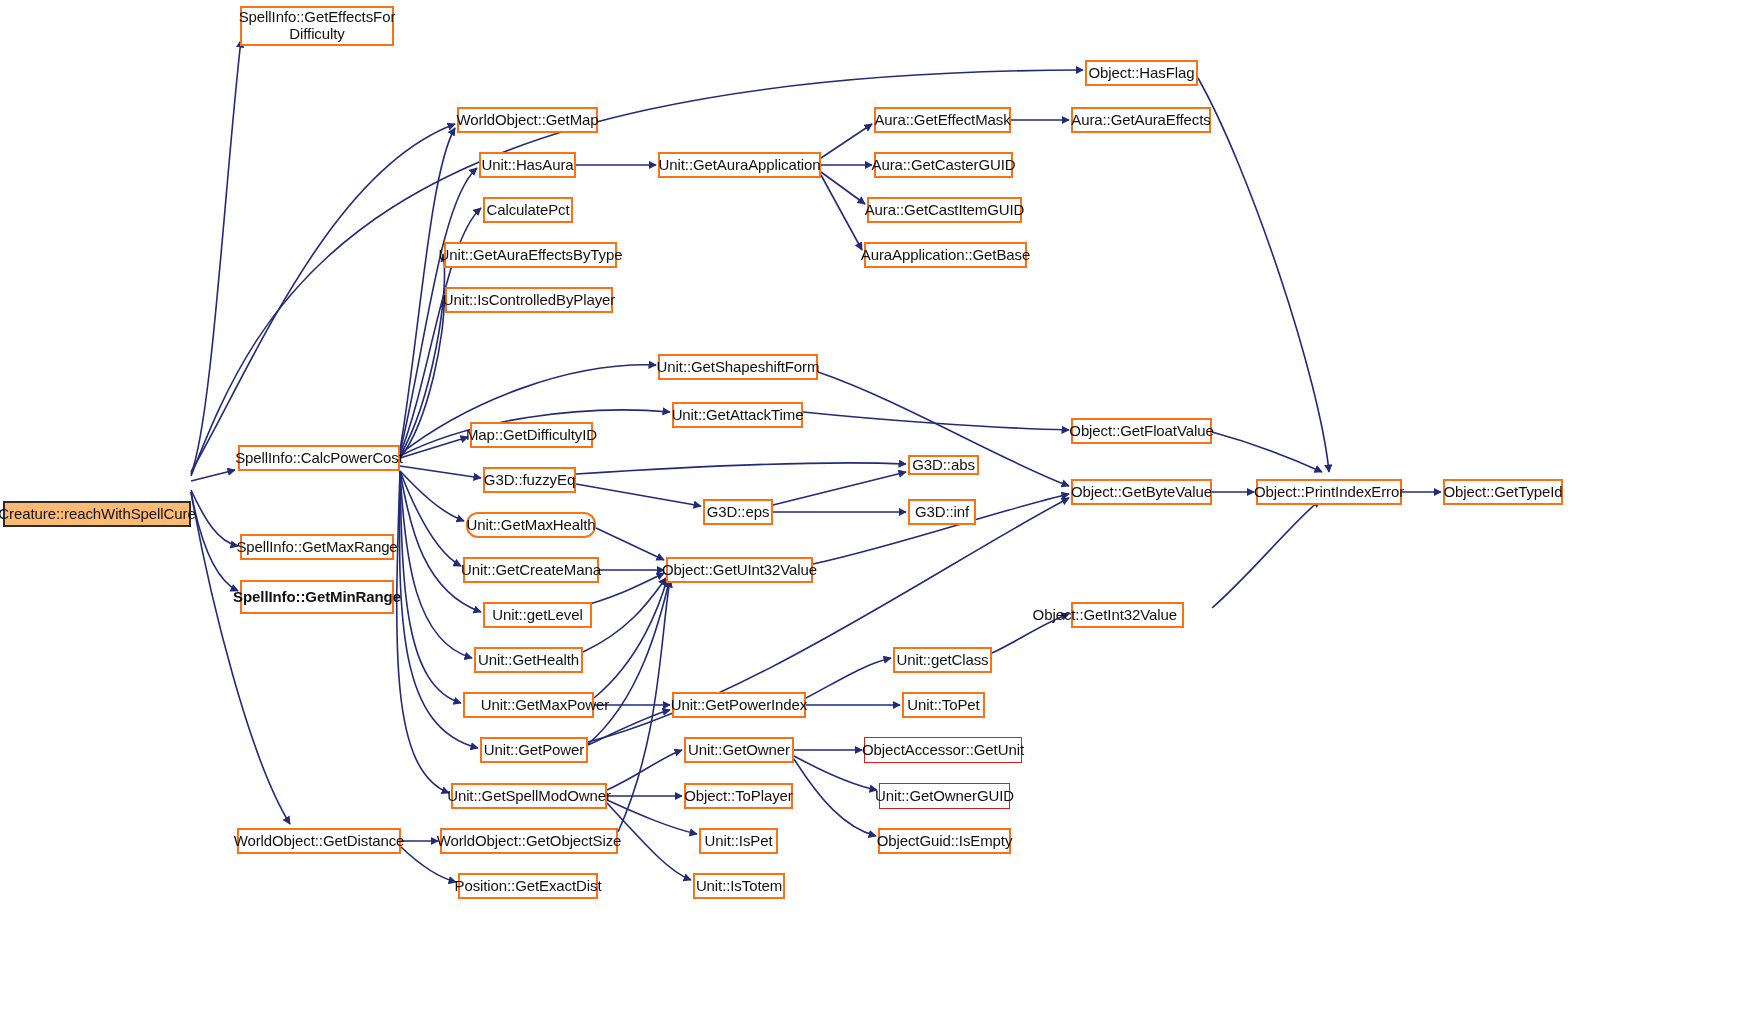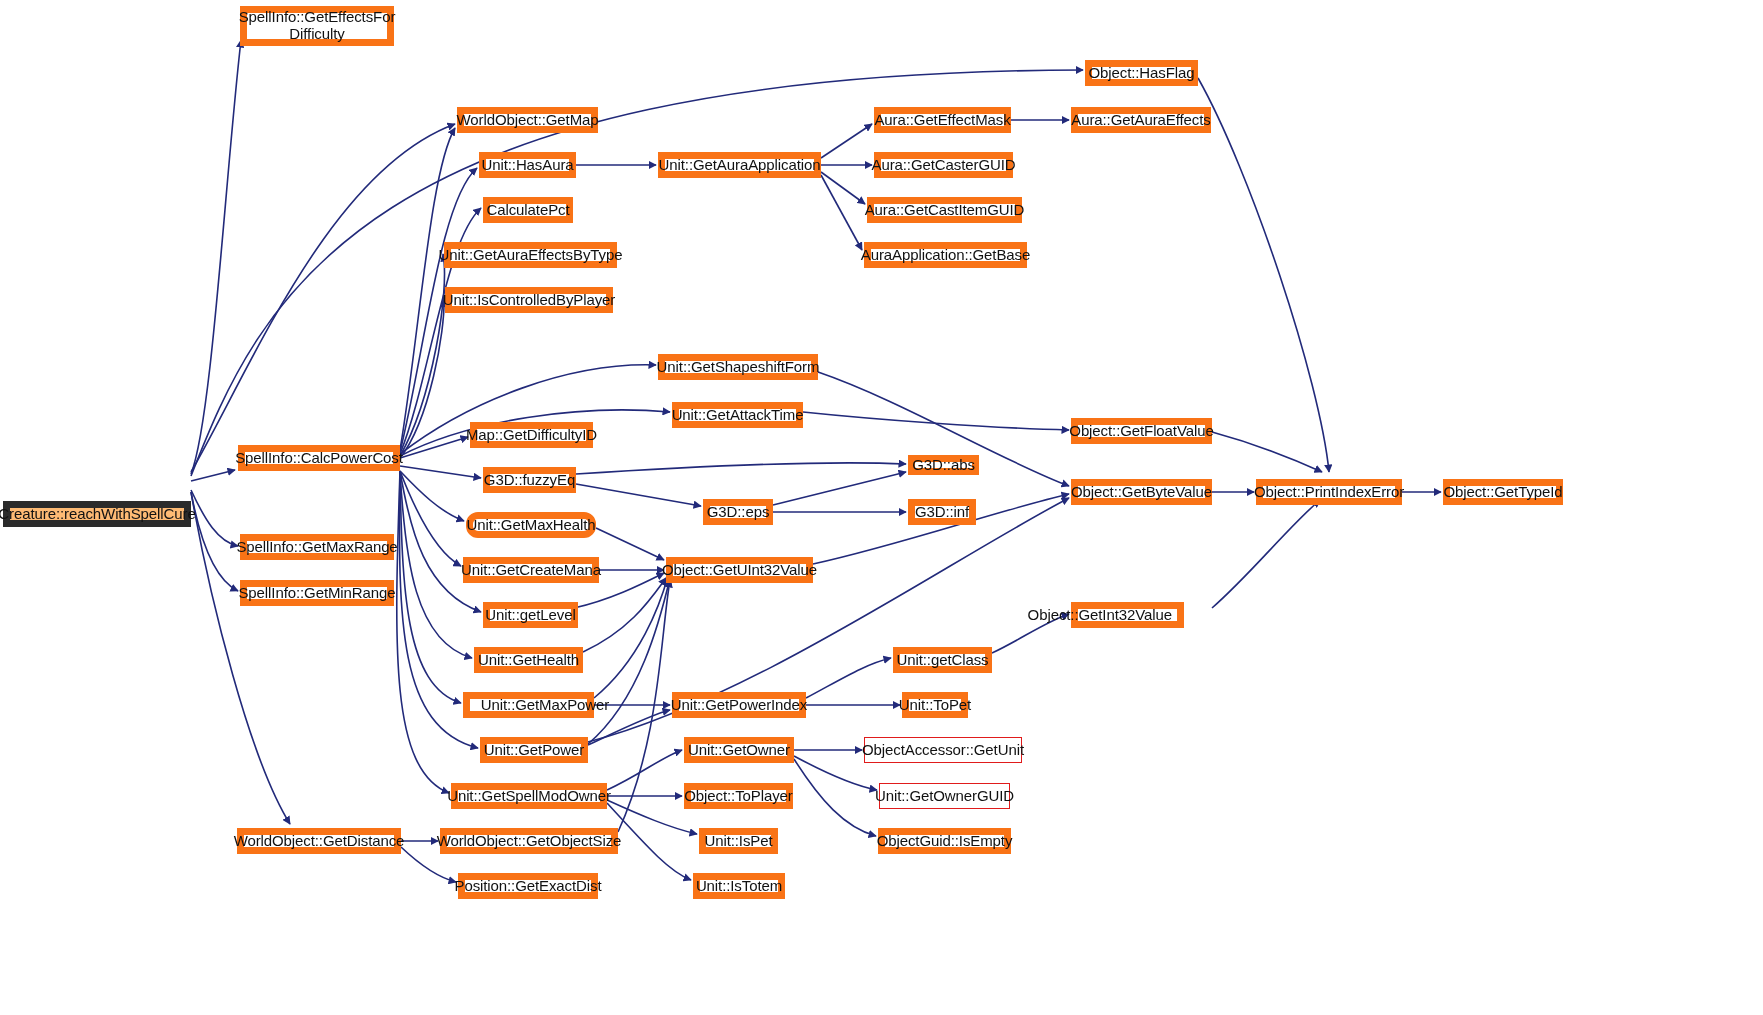--- a/index.html
+++ b/index.html
@@ -22,21 +22,21 @@
     position: absolute;
     left: 0;
     top: 0;
     width: 1763px;
     height: 1015px;
     pointer-events: none;
   }
   .node {
     position: absolute;
     box-sizing: border-box;
-    border: 7px solid #f97316;
+    border: 2px solid #f97316;
     background: #ffffff;
     color: #111111;
     font-size: 15px;
     line-height: 1.12;
     display: flex;
     align-items: center;
     justify-content: center;
     text-align: center;
     white-space: pre-line;
     letter-spacing: -0.1px;
@@ -156,35 +156,35 @@
       <div class="node" style="left: 483px; top: 467px; width: 93px; height: 26px;"><span class="node-label">G3D::fuzzyEq</span></div>
       <div class="node" style="left: 908px; top: 455px; width: 71px; height: 20px;"><span class="node-label">G3D::abs</span></div>
       <div class="node" style="left: 703px; top: 499px; width: 70px; height: 26px;"><span class="node-label">G3D::eps</span></div>
       <div class="node" style="left: 908px; top: 499px; width: 68px; height: 26px;"><span class="node-label">G3D::inf</span></div>
       <div class="node" style="left: 1071px; top: 479px; width: 141px; height: 26px;"><span class="node-label">Object::GetByteValue</span></div>
       <div class="node" style="left: 1256px; top: 479px; width: 146px; height: 26px;"><span class="node-label">Object::PrintIndexError</span></div>
       <div class="node" style="left: 1443px; top: 479px; width: 120px; height: 26px;"><span class="node-label">Object::GetTypeId</span></div>
       <div class="node" style="left: 466px; top: 512px; width: 130px; height: 26px; border-radius: 12px;"><span class="node-label">Unit::GetMaxHealth</span></div>
       <div class="node" style="left: 463px; top: 557px; width: 136px; height: 26px;"><span class="node-label">Unit::GetCreateMana</span></div>
       <div class="node" style="left: 666px; top: 557px; width: 147px; height: 26px;"><span class="node-label">Object::GetUInt32Value</span></div>
-      <div class="node" style="left: 483px; top: 602px; width: 95px; height: 26px; text-align: right;"><span class="node-label">Unit::getLevel</span></div>
+      <div class="node" style="left: 483px; top: 602px; width: 109px; height: 26px; text-align: right;"><span class="node-label">Unit::getLevel</span></div>
       <div class="node" style="left: 1071px; top: 602px; width: 113px; height: 26px; justify-content: flex-end;"><span class="node-label">Object::GetInt32Value</span></div>
       <div class="node" style="left: 474px; top: 647px; width: 109px; height: 26px;"><span class="node-label">Unit::GetHealth</span></div>
       <div class="node" style="left: 893px; top: 647px; width: 99px; height: 26px;"><span class="node-label">Unit::getClass</span></div>
       <div class="node" style="left: 463px; top: 692px; width: 131px; height: 26px; padding-left: 33px;"><span class="node-label">Unit::GetMaxPower</span></div>
       <div class="node" style="left: 672px; top: 692px; width: 134px; height: 26px;"><span class="node-label">Unit::GetPowerIndex</span></div>
-      <div class="node" style="left: 902px; top: 692px; width: 66px; height: 26px;"><span class="node-label">Unit::ToPet</span></div>
+      <div class="node" style="left: 902px; top: 692px; width: 83px; height: 26px;"><span class="node-label">Unit::ToPet</span></div>
       <div class="node" style="left: 480px; top: 737px; width: 108px; height: 26px;"><span class="node-label">Unit::GetPower</span></div>
       <div class="node" style="left: 684px; top: 737px; width: 110px; height: 26px; justify-content: center;"><span class="node-label">Unit::GetOwner</span></div>
       <div class="node warn" style="left: 864px; top: 737px; width: 158px; height: 26px;"><span class="node-label">ObjectAccessor::GetUnit</span></div>
       <div class="node warn" style="left: 879px; top: 783px; width: 131px; height: 26px;"><span class="node-label">Unit::GetOwnerGUID</span></div>
       <div class="node" style="left: 451px; top: 783px; width: 156px; height: 26px;"><span class="node-label">Unit::GetSpellModOwner</span></div>
       <div class="node" style="left: 684px; top: 783px; width: 109px; height: 26px; text-align: right;"><span class="node-label">Object::ToPlayer</span></div>
       <div class="node" style="left: 878px; top: 828px; width: 133px; height: 26px;"><span class="node-label">ObjectGuid::IsEmpty</span></div>
       <div class="node" style="left: 699px; top: 828px; width: 79px; height: 26px;"><span class="node-label">Unit::IsPet</span></div>
       <div class="node" style="left: 240px; top: 534px; width: 154px; height: 26px;"><span class="node-label">SpellInfo::GetMaxRange</span></div>
-      <div class="node" style="left: 240px; top: 580px; width: 154px; height: 26px;"><span class="node-label">SpellInfo::GetMinRange</span></div>
+      <div class="node" style="left: 240px; top: 580px; width: 154px; height: 34px; font-weight: bold;"><span class="node-label">SpellInfo::GetMinRange</span></div>
       <div class="node" style="left: 237px; top: 828px; width: 164px; height: 26px;"><span class="node-label">WorldObject::GetDistance</span></div>
       <div class="node" style="left: 440px; top: 828px; width: 178px; height: 26px;"><span class="node-label">WorldObject::GetObjectSize</span></div>
       <div class="node" style="left: 458px; top: 873px; width: 140px; height: 26px;"><span class="node-label">Position::GetExactDist</span></div>
       <div class="node" style="left: 693px; top: 873px; width: 92px; height: 26px;"><span class="node-label">Unit::IsTotem</span></div>
     </div>
 </div>
 
 </body></html>

